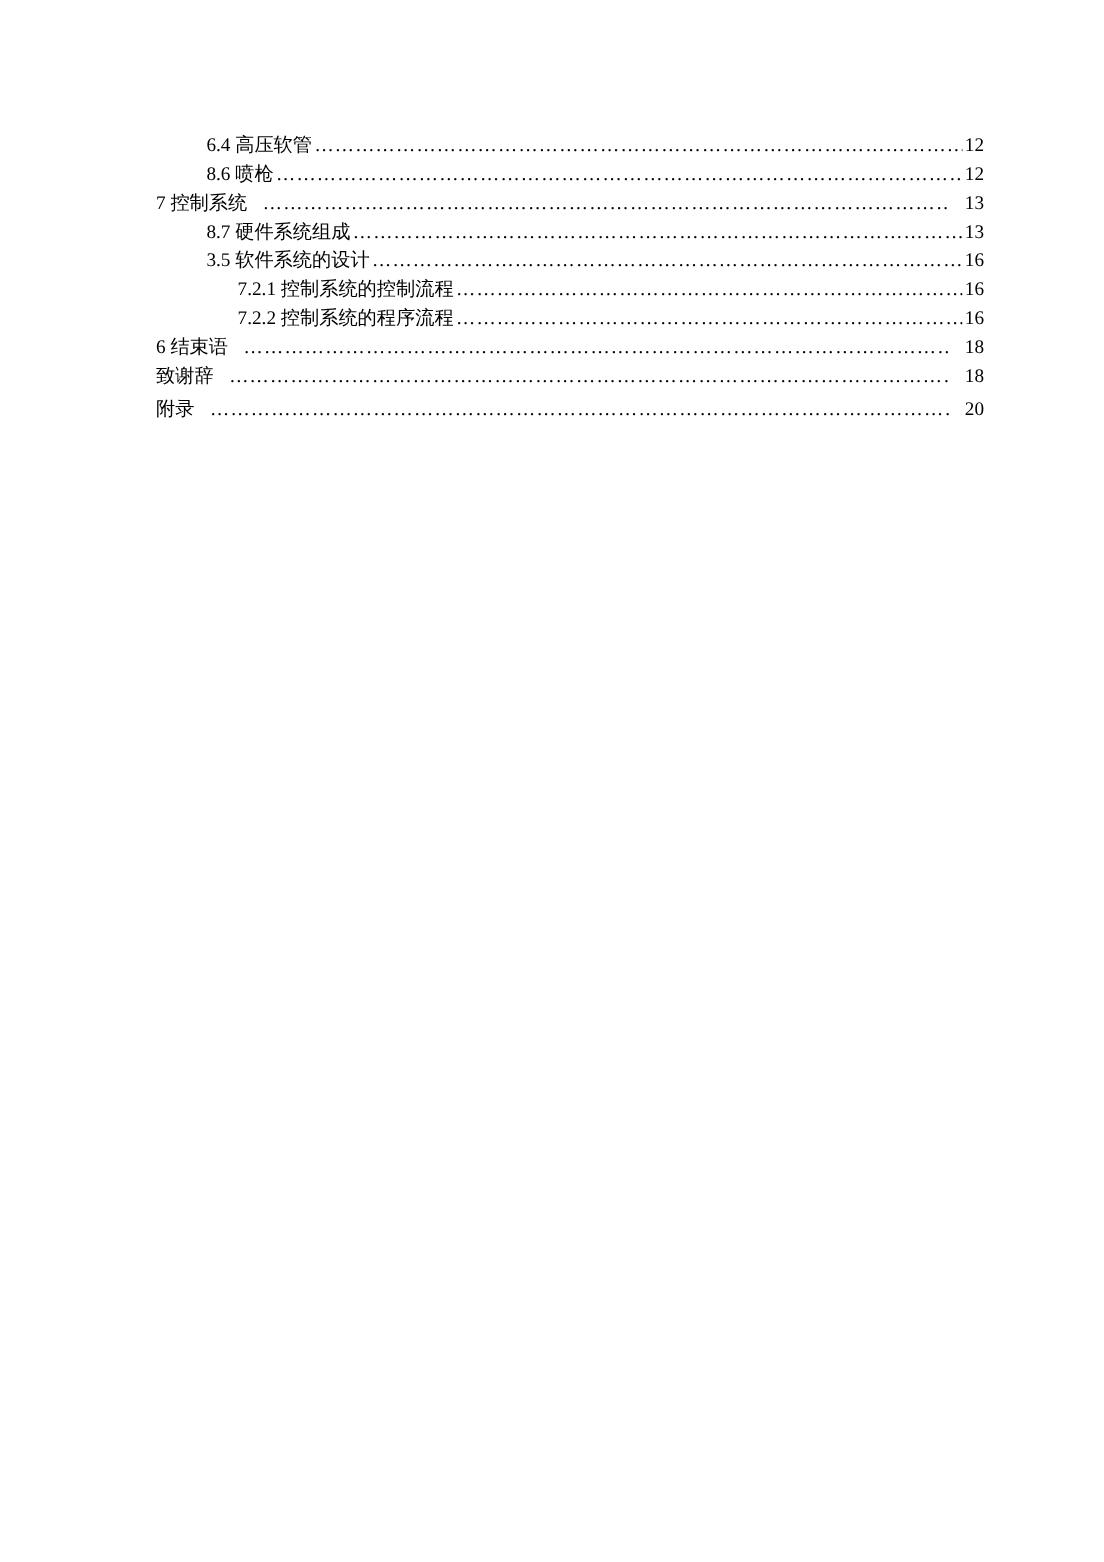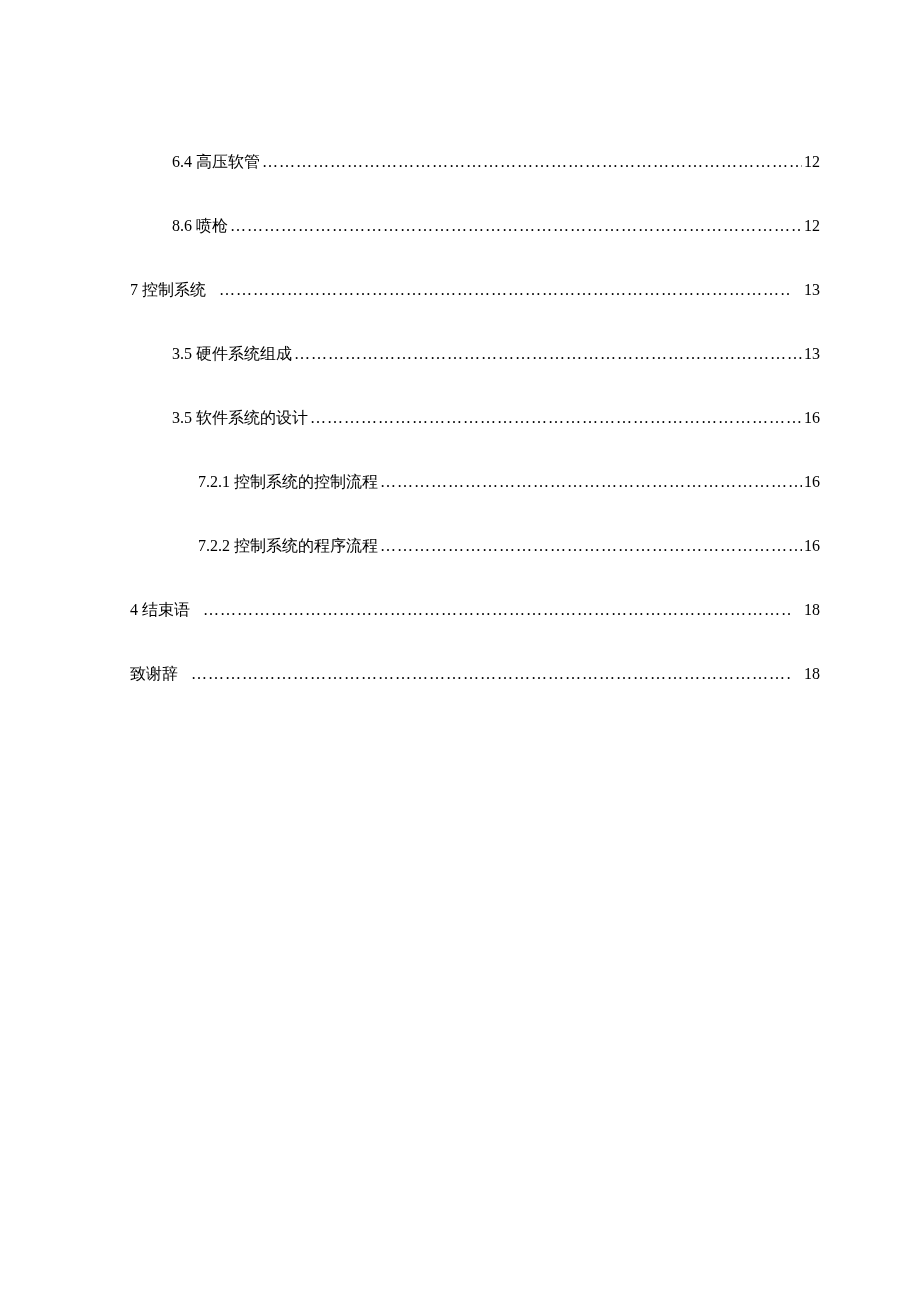--- a/index.html
+++ b/index.html
@@ -19,21 +19,20 @@
       padding-right: 100px;
     }
     .toc-container {
       width: 100%;
     }
     .toc-entry {
       display: flex;
       align-items: flex-start;
       line-height: 24px;
       white-space: nowrap;
-      margin-top: 40px;
     }
     .indent-0 { padding-left: 0; gap: 11px; }
     .indent-1 { padding-left: 42px; }
     .indent-2 { padding-left: 68px; }
     .toc-label {
       flex-shrink: 0;
     }
     .toc-dots {
       flex: 1;
       overflow: hidden;
@@ -66,43 +65,48 @@
       <span class="toc-label">8.6  喷枪</span>
       <span class="toc-dots"></span>
       <span class="toc-page">12</span>
     </div>
     <div class="toc-entry indent-0">
       <span class="toc-label">7  控制系统</span>
       <span class="toc-dots"></span>
       <span class="toc-page">13</span>
     </div>
     <div class="toc-entry indent-1">
-      <span class="toc-label">3.5  硬件系统组成</span>
+      <span class="toc-label">8.7  硬件系统组成</span>
       <span class="toc-dots"></span>
       <span class="toc-page">13</span>
     </div>
     <div class="toc-entry indent-1">
       <span class="toc-label">3.5  软件系统的设计</span>
       <span class="toc-dots"></span>
       <span class="toc-page">16</span>
     </div>
     <div class="toc-entry indent-2">
       <span class="toc-label">7.2.1  控制系统的控制流程</span>
       <span class="toc-dots"></span>
       <span class="toc-page">16</span>
     </div>
     <div class="toc-entry indent-2">
       <span class="toc-label">7.2.2  控制系统的程序流程</span>
       <span class="toc-dots"></span>
       <span class="toc-page">16</span>
     </div>
     <div class="toc-entry indent-0">
-      <span class="toc-label">4  结束语</span>
+      <span class="toc-label">6  结束语</span>
       <span class="toc-dots"></span>
       <span class="toc-page">18</span>
     </div>
     <div class="toc-entry indent-0">
       <span class="toc-label">致谢辞 </span>
       <span class="toc-dots"></span>
       <span class="toc-page">18</span>
     </div>
     <div class="spacer"></div>
+    <div class="toc-entry indent-0">
+      <span class="toc-label">附录 </span>
+      <span class="toc-dots"></span>
+      <span class="toc-page">20</span>
+    </div>
   </div>
 
 </body></html>

